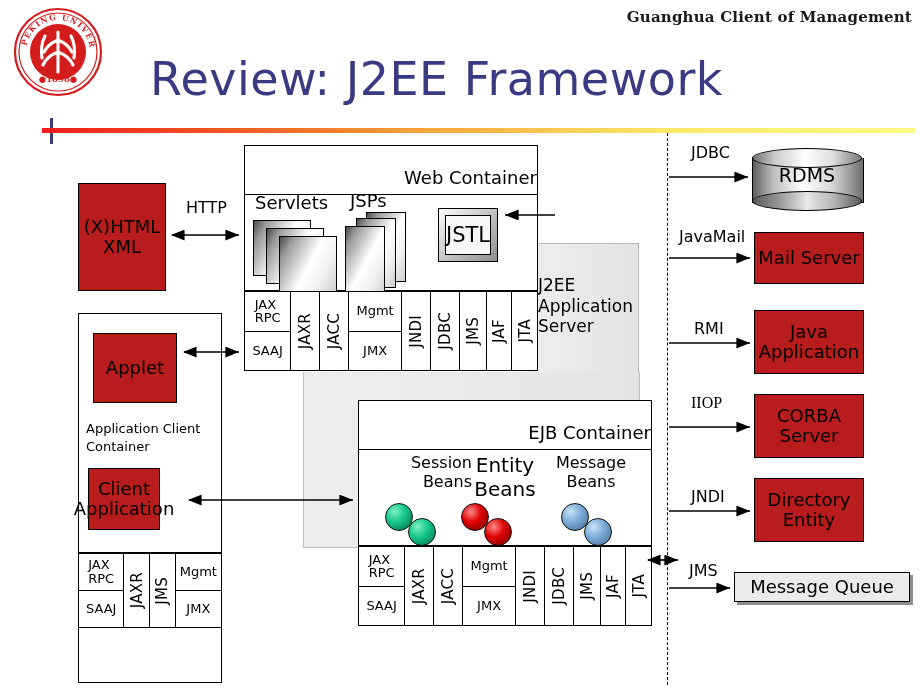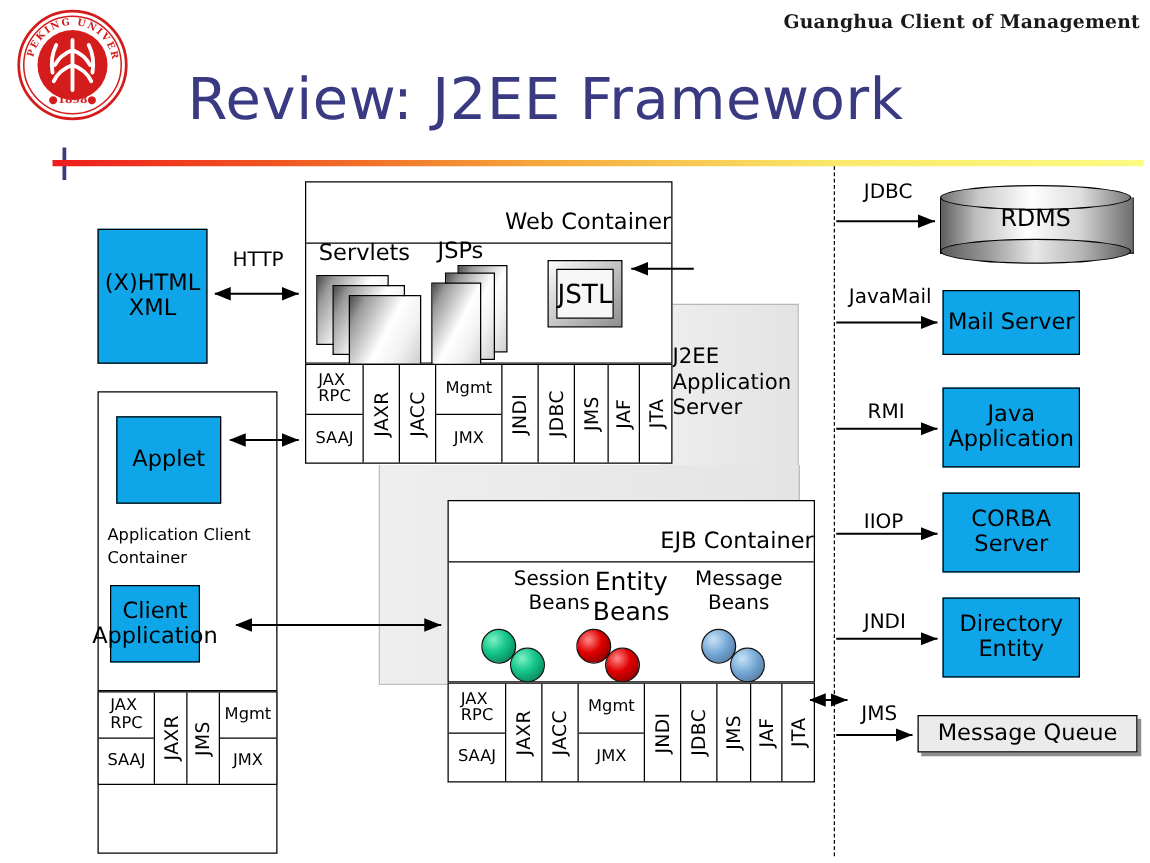--- a/index.html
+++ b/index.html
@@ -8,21 +8,21 @@
   
   #school{position:absolute;right:8px;top:8px;font-family:"DejaVu Serif","Liberation Serif",serif;
           font-weight:bold;font-size:15px;letter-spacing:.2px;color:#1a1a1a;}
   #logo{position:absolute;left:12px;top:6px;width:92px;height:92px;}
   #title{position:absolute;left:150px;top:52px;font-size:46px;color:#393a82;
          font-family:"DejaVu Sans","Liberation Sans",sans-serif;letter-spacing:.5px;white-space:nowrap;}
   #rule{position:absolute;left:42px;top:128px;width:873px;height:5px;
         background:linear-gradient(to right,#ee1c1c 0%,#f05a22 22%,#f5a83c 45%,#fae96b 72%,#fbfb82 100%);}
   #ruletick{position:absolute;left:50px;top:118px;width:3px;height:26px;background:#3b3b7a;}
   
-  .box{position:absolute;border:1.6px solid #000;background:#0ea5e9;box-sizing:border-box;
+  .box{position:absolute;border:1.6px solid #000;background:#b91c1c;box-sizing:border-box;
        display:flex;align-items:center;justify-content:center;text-align:center;line-height:1.12;}
   .gray{background:#ebebeb;}
   
   #appserver-a{position:absolute;left:528px;top:243px;width:110px;height:160px;
       background:linear-gradient(to right,#eeeeee,#e3e3e3);border:1px solid #b8b8b8;border-left:none;}
   #appserver-b{position:absolute;left:303px;top:372px;width:335px;height:175px;
       background:linear-gradient(to right,#eeeeee,#e4e4e4);border:1px solid #bdbdbd;border-top:none;}
   #appserver-txt{position:absolute;left:538px;top:275px;width:102px;font-size:17px;line-height:1.22;}
   
   .ctn{position:absolute;border:1.6px solid #000;background:#fff;box-sizing:border-box;}
@@ -43,21 +43,21 @@
   #jstl-out{position:absolute;left:438px;top:208px;width:60px;height:54px;border:1.6px solid #000;
             background:linear-gradient(135deg,#fcfcfc,#8e8e8e);box-sizing:border-box;}
   #jstl-in{position:absolute;left:6px;top:6px;right:6px;bottom:6px;border:1.4px solid #000;background:#f7f7f7;
            display:flex;align-items:center;justify-content:center;font-size:21px;}
   
   .bean{position:absolute;width:26px;height:26px;border-radius:50%;border:1.2px solid #111;}
   .bean.green{background:radial-gradient(circle at 34% 30%,#7ff0c4 0%,#16c98c 40%,#046b49 100%);}
   .bean.red{background:radial-gradient(circle at 34% 30%,#ff8a8a 0%,#e00000 42%,#6d0000 100%);}
   .bean.blue{background:radial-gradient(circle at 34% 30%,#c8e2f8 0%,#76a9d6 45%,#46688c 100%);}
   
-  #rdms{position:absolute;left:752px;top:148px;width:110px;height:62px;padding-left:43px;}
+  #rdms{position:absolute;left:752px;top:148px;width:110px;height:62px;}
   #rdms .body{position:absolute;left:0;top:10px;width:100%;height:44px;border:1.5px solid #000;border-top:none;
       background:linear-gradient(to right,#5d5d5d 0%,#bdbdbd 18%,#ffffff 45%,#d6d6d6 72%,#6e6e6e 100%);}
   #rdms .top{position:absolute;left:0;top:0;width:100%;height:20px;border:1.5px solid #000;border-radius:50%;
       background:linear-gradient(to right,#6f6f6f 0%,#c9c9c9 20%,#ffffff 48%,#dedede 74%,#7a7a7a 100%);box-sizing:border-box;}
   #rdms .bot{position:absolute;left:0;bottom:-1px;width:100%;height:20px;border:1.5px solid #000;border-radius:50%;
       background:linear-gradient(to right,#5a5a5a 0%,#9a9a9a 25%,#e8e8e8 50%,#b4b4b4 75%,#5a5a5a 100%);box-sizing:border-box;}
   #rdms .t{position:absolute;left:0;top:16px;width:100%;text-align:center;font-size:19px;}
   
   #dash{position:absolute;left:667px;top:133px;width:0;height:552px;border-left:1.6px dashed #000;}
   
@@ -263,21 +263,21 @@
 
 <div class="txt" style="left:679px;top:227px;">JavaMail</div>
 <div class="box" style="left:754px;top:232px;width:110px;height:52px;font-size:18px;">Mail Server</div>
 
 <div class="txt" style="left:694px;top:319px;">RMI</div>
 <div class="box" style="left:754px;top:310px;width:110px;height:64px;font-size:18px;flex-direction:column;">
   <div>Java</div>
   <div>Application</div>
 </div>
 
-<div class="txt" style="left:691px;top:407px;">IIOP</div>
+<div class="txt" style="left:691px;top:394px;font-family:Liberation Serif, serif;">IIOP</div>
 <div class="box" style="left:754px;top:394px;width:110px;height:64px;font-size:18px;flex-direction:column;">
   <div>CORBA</div>
   <div>Server</div>
 </div>
 
 <div class="txt" style="left:691px;top:487px;">JNDI</div>
 <div class="box" style="left:754px;top:478px;width:110px;height:64px;font-size:18px;flex-direction:column;">
   <div>Directory</div>
   <div>Entity</div>
 </div>

